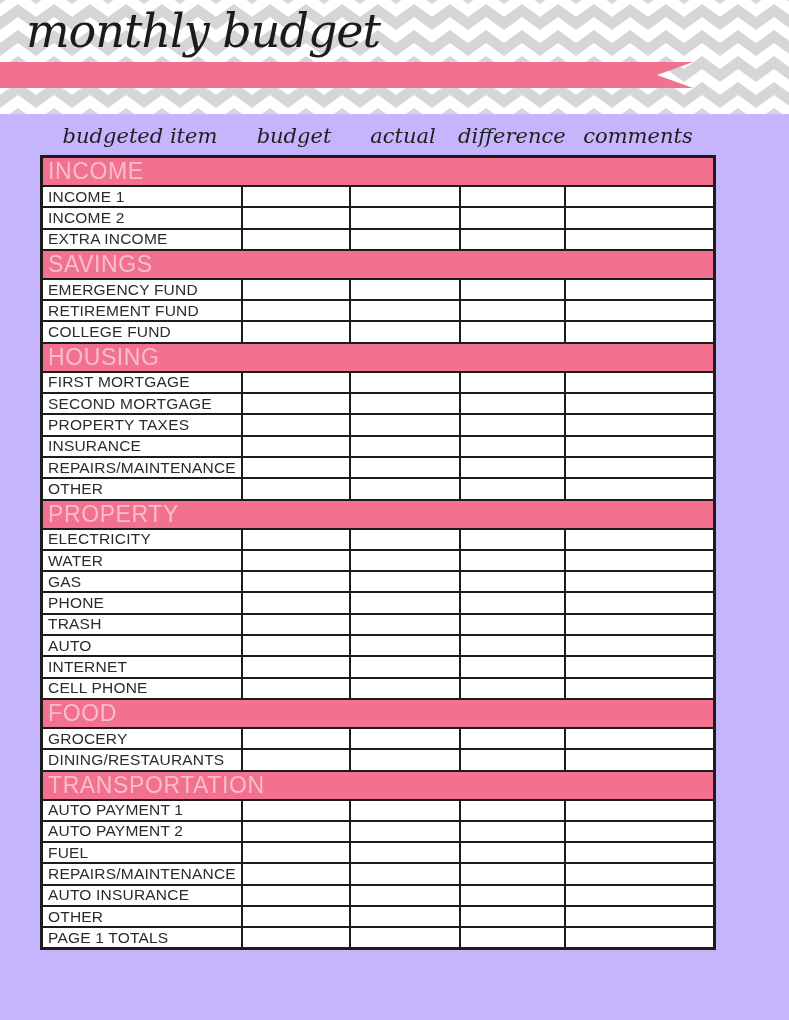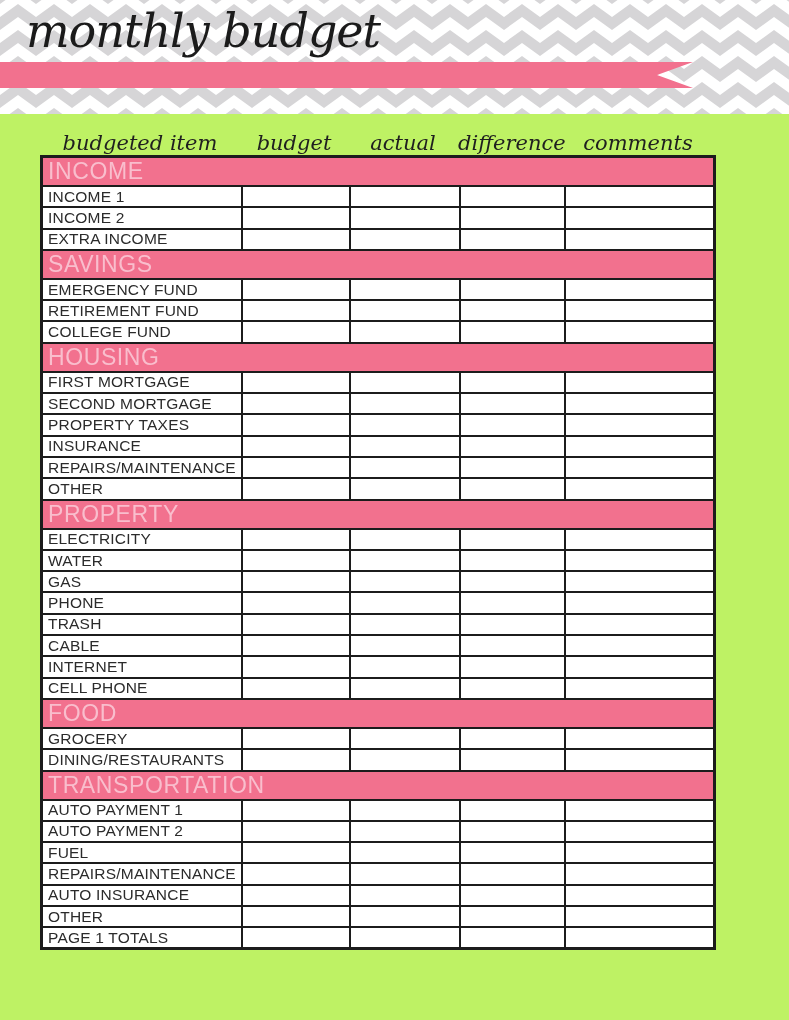--- a/index.html
+++ b/index.html
@@ -1,21 +1,21 @@
 <!DOCTYPE html>
 <html><head>
 <meta charset="utf-8">
 <style>
   * { margin: 0; padding: 0; box-sizing: border-box; }
   html, body { background: #ffffff; }
   .page {
     position: relative;
     width: 789px;
     height: 1020px;
-    background: #bef264;
+    background: #c4b5fd;
     overflow: hidden;
     font-family: "Liberation Sans", sans-serif;
   }
 
   
   .header {
     position: absolute;
     top: 0; left: 0;
     width: 789px; height: 114px;
   }
@@ -48,20 +48,21 @@
     width: 673px; height: 43px;
     display: flex;
     align-items: flex-end;
   }
   .col-h {
     font-family: "DejaVu Serif", serif;
     font-style: italic;
     font-size: 21px;
     color: #1f1f1f;
     text-align: center;
+    padding-bottom: 7px;
     white-space: nowrap;
     overflow: visible;
   }
   .col-h.c0 { width: 200px; }
   .col-h.c1 { width: 108px; }
   .col-h.c2 { width: 110px; }
   .col-h.c3 { width: 105px; }
   .col-h.c4 { width: 150px; }
 
   
@@ -250,21 +251,21 @@
           <td class="cell"></td>
         </tr>
         <tr>
           <td class="lbl">TRASH</td>
           <td class="cell"></td>
           <td class="cell"></td>
           <td class="cell"></td>
           <td class="cell"></td>
         </tr>
         <tr>
-          <td class="lbl">CABLE</td>
+          <td class="lbl">AUTO</td>
           <td class="cell"></td>
           <td class="cell"></td>
           <td class="cell"></td>
           <td class="cell"></td>
         </tr>
         <tr>
           <td class="lbl">INTERNET</td>
           <td class="cell"></td>
           <td class="cell"></td>
           <td class="cell"></td>

